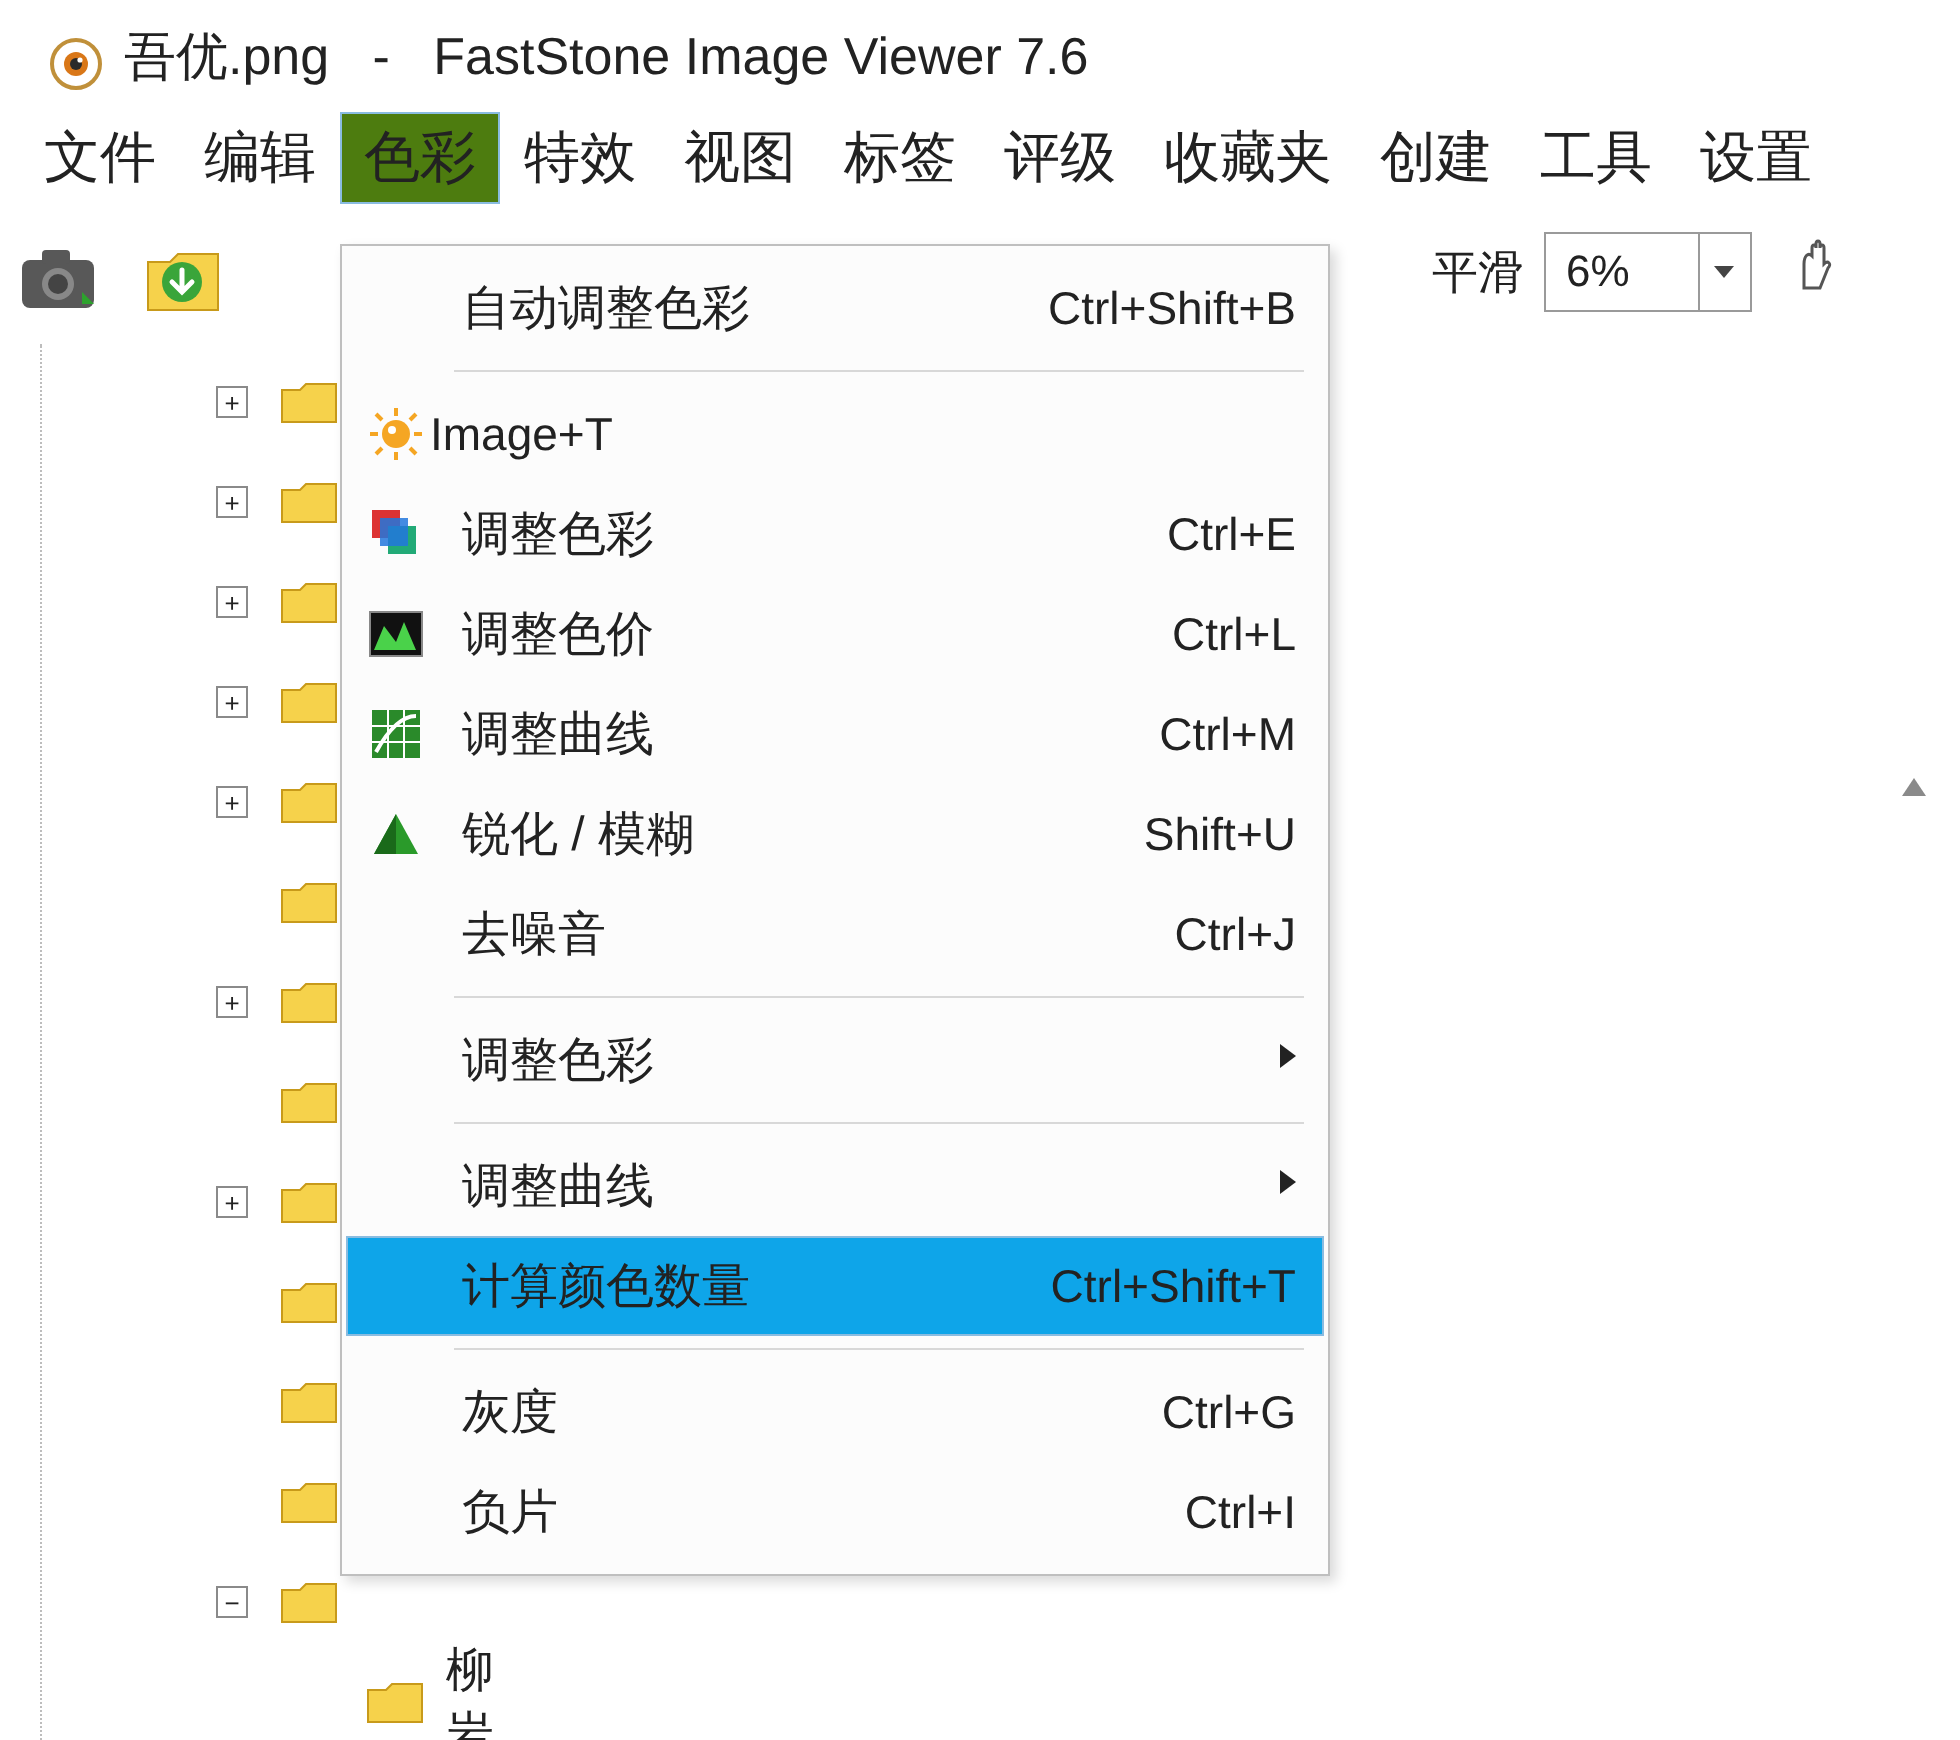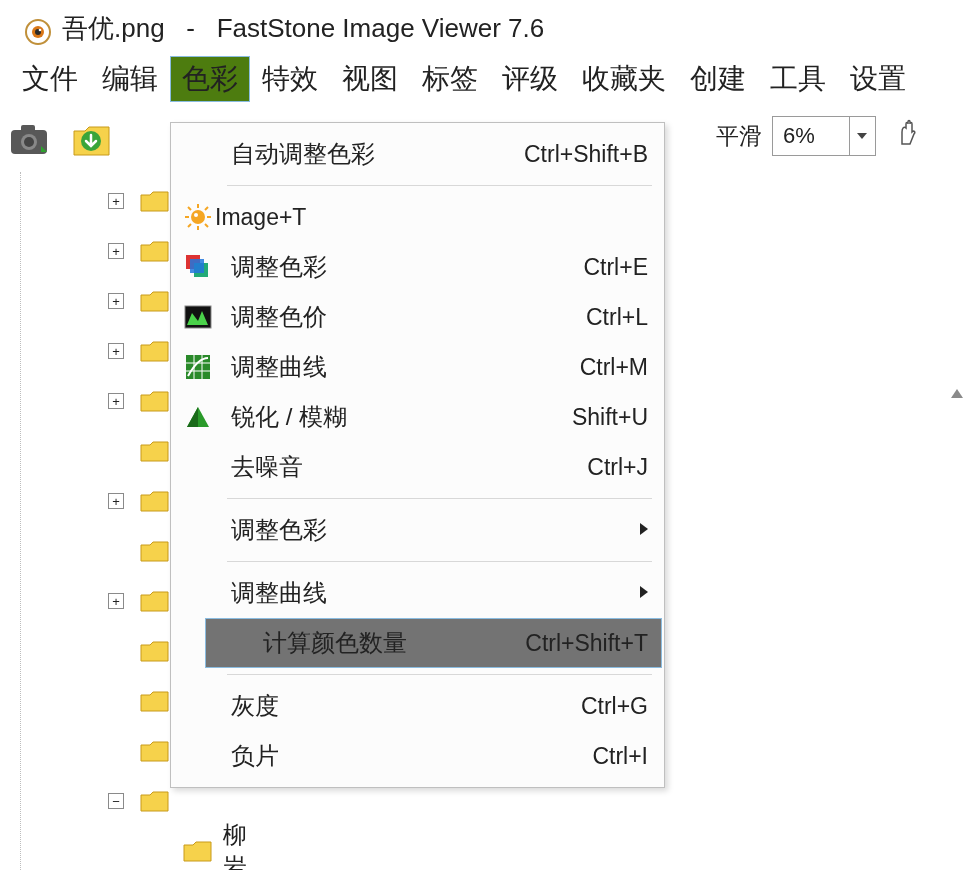--- a/index.html
+++ b/index.html
@@ -126,24 +126,23 @@
     z-index: 10;
     padding: 6px 2px;
   }
   .dd-item {
     display:flex;
     align-items:center;
     height:50px;
     padding: 0 14px 0 8px;
   }
   .dd-item.highlight {
-    background:#737373;
+    background:#0ea5e9;
     border:1px solid #8abce0;
     padding: 0 13px 0 7px;
-    margin-left: 32px;
   }
   .dd-icon {
     width:34px;height:30px;
     display:flex;align-items:center;justify-content:center;
     flex-shrink:0;
   }
   .dd-label {
     flex:1;
     margin-left: 16px;
     font-size:24px;

